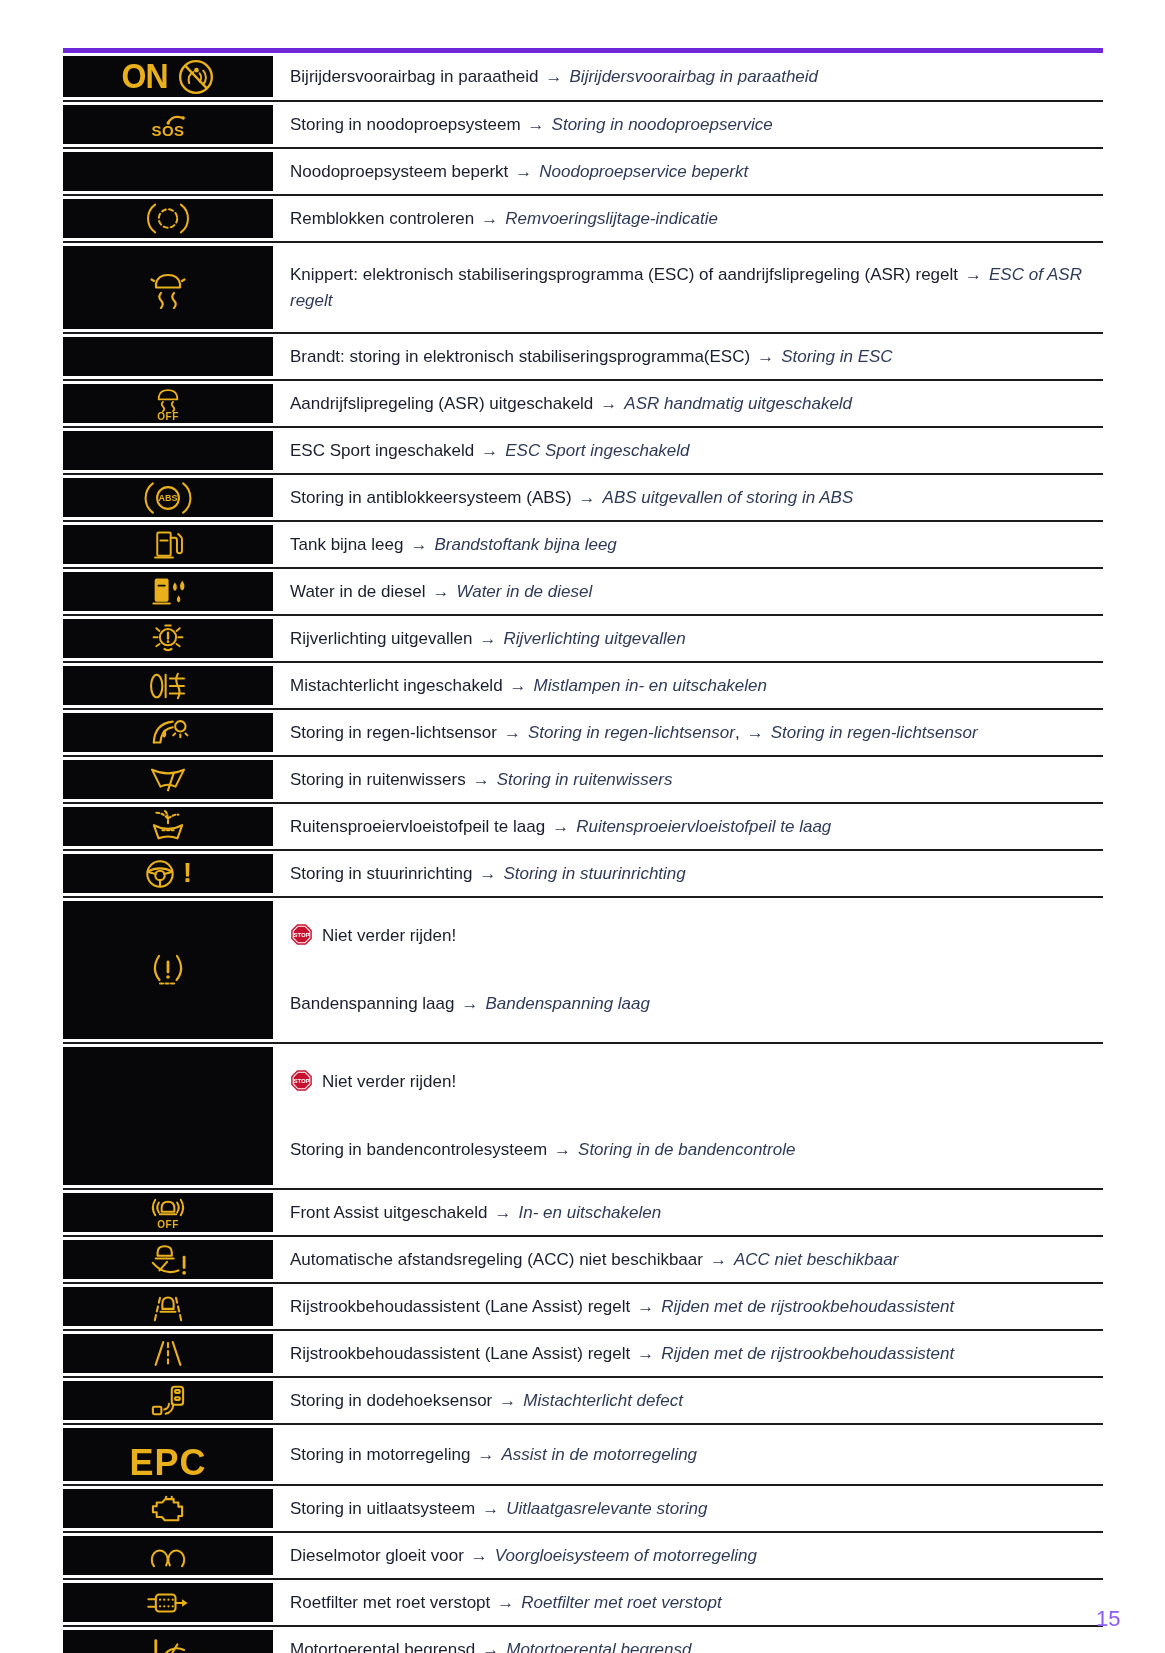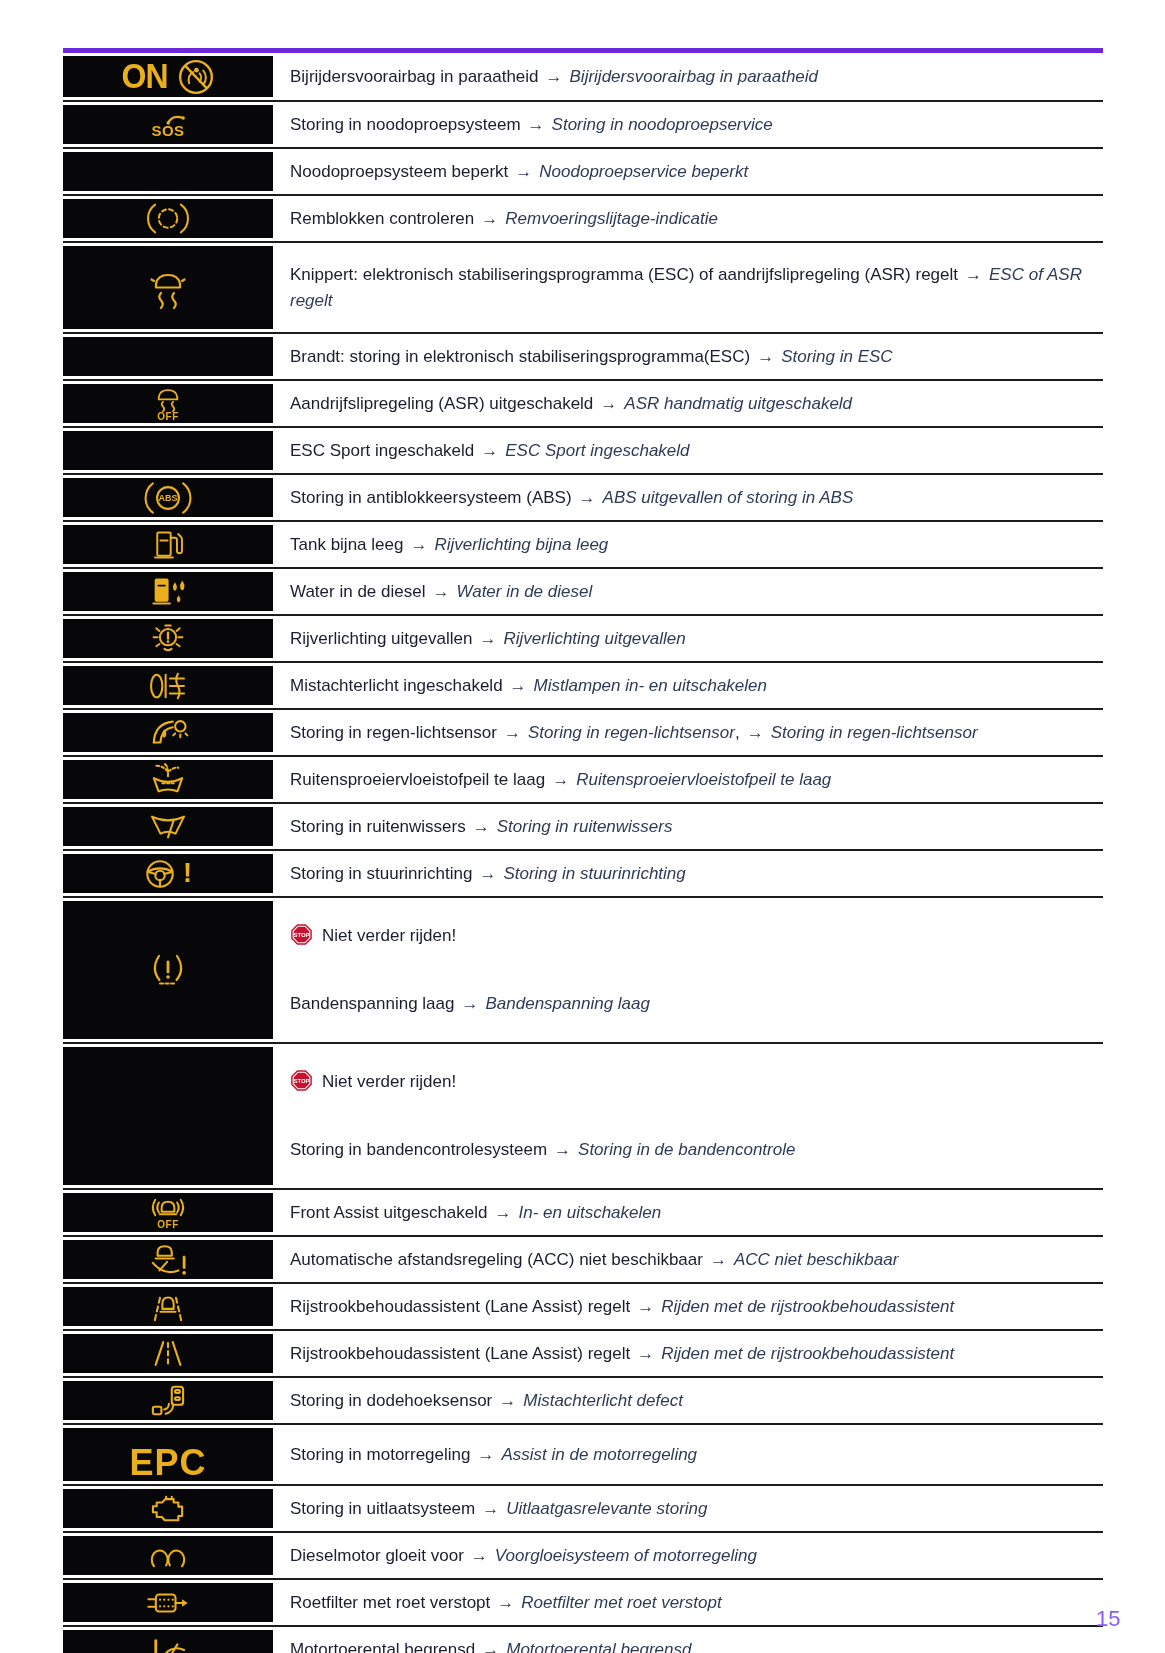--- a/index.html
+++ b/index.html
@@ -168,21 +168,21 @@
         <span class="icon-wrap" style="display:flex;align-items:center;justify-content:center;">
           <svg width="34" height="36" viewBox="0 0 38 40" fill="none" stroke="currentColor" stroke-width="2.2" stroke-linecap="round" stroke-linejoin="round">
             <rect x="7" y="6" width="15" height="26" rx="1.5"></rect>
             <line x1="4.5" y1="34" x2="24.5" y2="34"></line>
             <line x1="10.5" y1="15" x2="18.5" y2="15"></line>
             <path d="M22 12 h4.5 a2.5 2.5 0 0 1 2.5 2.5 v12 a2.8 2.8 0 0 0 5.6 0 v-13 a4 4 0 0 0 -1.2 -2.8 l-3 -3"></path>
           </svg>
         </span>
       </div>
       <div class="text-cell">
-        <p class="line"><span class="desc">Tank bijna leeg</span><span class="arrow">→</span><span class="ref">Rijverlichting bijna leeg</span></p>
+        <p class="line"><span class="desc">Tank bijna leeg</span><span class="arrow">→</span><span class="ref">Brandstoftank bijna leeg</span></p>
       </div>
     </div>
     <div class="row">
       <div class="icon-cell">
         <span class="icon-wrap" style="display:flex;align-items:center;justify-content:center;">
           <svg width="37" height="33" viewBox="0 0 40 36" fill="none" stroke="currentColor" stroke-width="2.2" stroke-linecap="round" stroke-linejoin="round">
             <rect x="6" y="5" width="13" height="23" rx="1" fill="currentColor"></rect>
             <line x1="9" y1="11.5" x2="16" y2="11.5" stroke="#070709" stroke-width="2"></line>
             <line x1="3.5" y1="31" x2="21.5" y2="31"></line>
             <path d="M27 8 q4.5 6.5 0 9.5 q-4.5 -3 0 -9.5" fill="currentColor" stroke="none"></path>
@@ -248,45 +248,45 @@
           </svg>
         </span>
       </div>
       <div class="text-cell">
         <p class="line"><span class="desc">Storing in regen-lichtsensor</span><span class="arrow">→</span><span class="ref">Storing in regen-lichtsensor</span><span class="desc">,</span><span class="arrow">→</span><span class="ref">Storing in regen-lichtsensor</span></p>
       </div>
     </div>
     <div class="row">
       <div class="icon-cell">
         <span class="icon-wrap" style="display:flex;align-items:center;justify-content:center;">
+          <svg width="44" height="32" viewBox="0 0 46 34" fill="none" stroke="currentColor" stroke-width="2.2" stroke-linecap="round" stroke-linejoin="round">
+            <path d="M6 6 Q23 14 40 6 L31 24 Q23 20 15 24 Z"></path>
+            <line x1="23" y1="28" x2="29" y2="10"></line>
+          </svg>
+        </span>
+      </div>
+      <div class="text-cell">
+        <p class="line"><span class="desc">Storing in ruitenwissers</span><span class="arrow">→</span><span class="ref">Storing in ruitenwissers</span></p>
+      </div>
+    </div>
+    <div class="row">
+      <div class="icon-cell">
+        <span class="icon-wrap" style="display:flex;align-items:center;justify-content:center;">
           <svg width="44" height="34" viewBox="0 0 46 36" fill="none" stroke="currentColor" stroke-width="2.2" stroke-linecap="round" stroke-linejoin="round">
             <path d="M8 16 Q23 24 38 16 L33 30 Q23 26 13 30 Z"></path>
             <line x1="17" y1="21.5" x2="29" y2="21.5" stroke-dasharray="2.5 2.5"></line>
             <line x1="23" y1="14" x2="23" y2="11"></line>
             <path d="M23 9 q-7 -7 -13 -6" stroke-dasharray="3 2.5"></path>
             <path d="M23 9 q-1 -7 -3.5 -8" stroke-dasharray="3 2.5"></path>
             <path d="M23 9 q7 -5 11 -4" stroke-dasharray="3 2.5"></path>
           </svg>
         </span>
       </div>
       <div class="text-cell">
         <p class="line"><span class="desc">Ruitensproeiervloeistofpeil te laag</span><span class="arrow">→</span><span class="ref">Ruitensproeiervloeistofpeil te laag</span></p>
-      </div>
-    </div>
-    <div class="row">
-      <div class="icon-cell">
-        <span class="icon-wrap" style="display:flex;align-items:center;justify-content:center;">
-          <svg width="44" height="32" viewBox="0 0 46 34" fill="none" stroke="currentColor" stroke-width="2.2" stroke-linecap="round" stroke-linejoin="round">
-            <path d="M6 6 Q23 14 40 6 L31 24 Q23 20 15 24 Z"></path>
-            <line x1="23" y1="28" x2="29" y2="10"></line>
-          </svg>
-        </span>
-      </div>
-      <div class="text-cell">
-        <p class="line"><span class="desc">Storing in ruitenwissers</span><span class="arrow">→</span><span class="ref">Storing in ruitenwissers</span></p>
       </div>
     </div>
     <div class="row">
       <div class="icon-cell">
         <span class="icon-wrap" style="display:flex;align-items:center;justify-content:center;">
           <span class="icon-row">
             <svg width="32" height="32" viewBox="0 0 34 34" fill="none" stroke="currentColor" stroke-width="2.2" stroke-linecap="round" stroke-linejoin="round">
               <circle cx="17" cy="17" r="13.5"></circle>
               <circle cx="17" cy="18.5" r="5"></circle>
               <path d="M4 14.5 q6 -3.5 13 -3.5 q7 0 13 3.5"></path>

